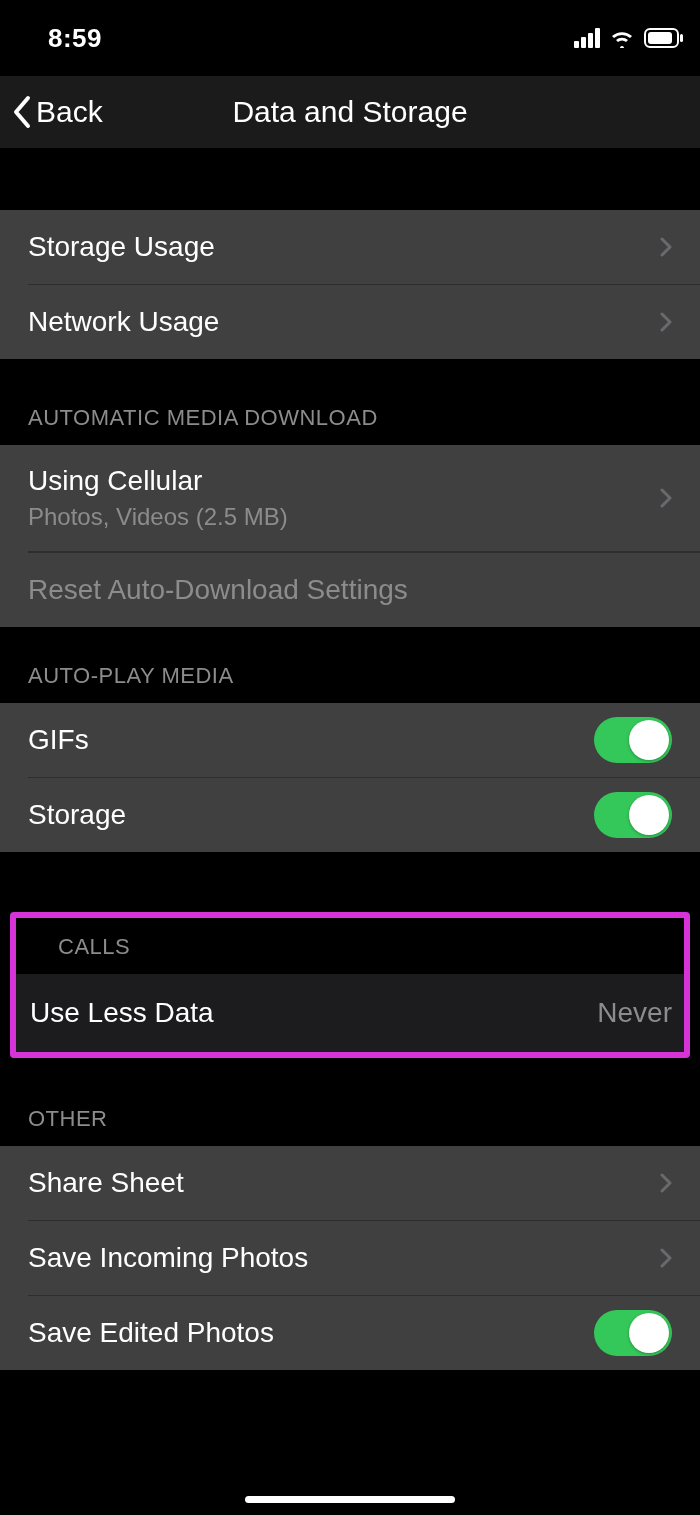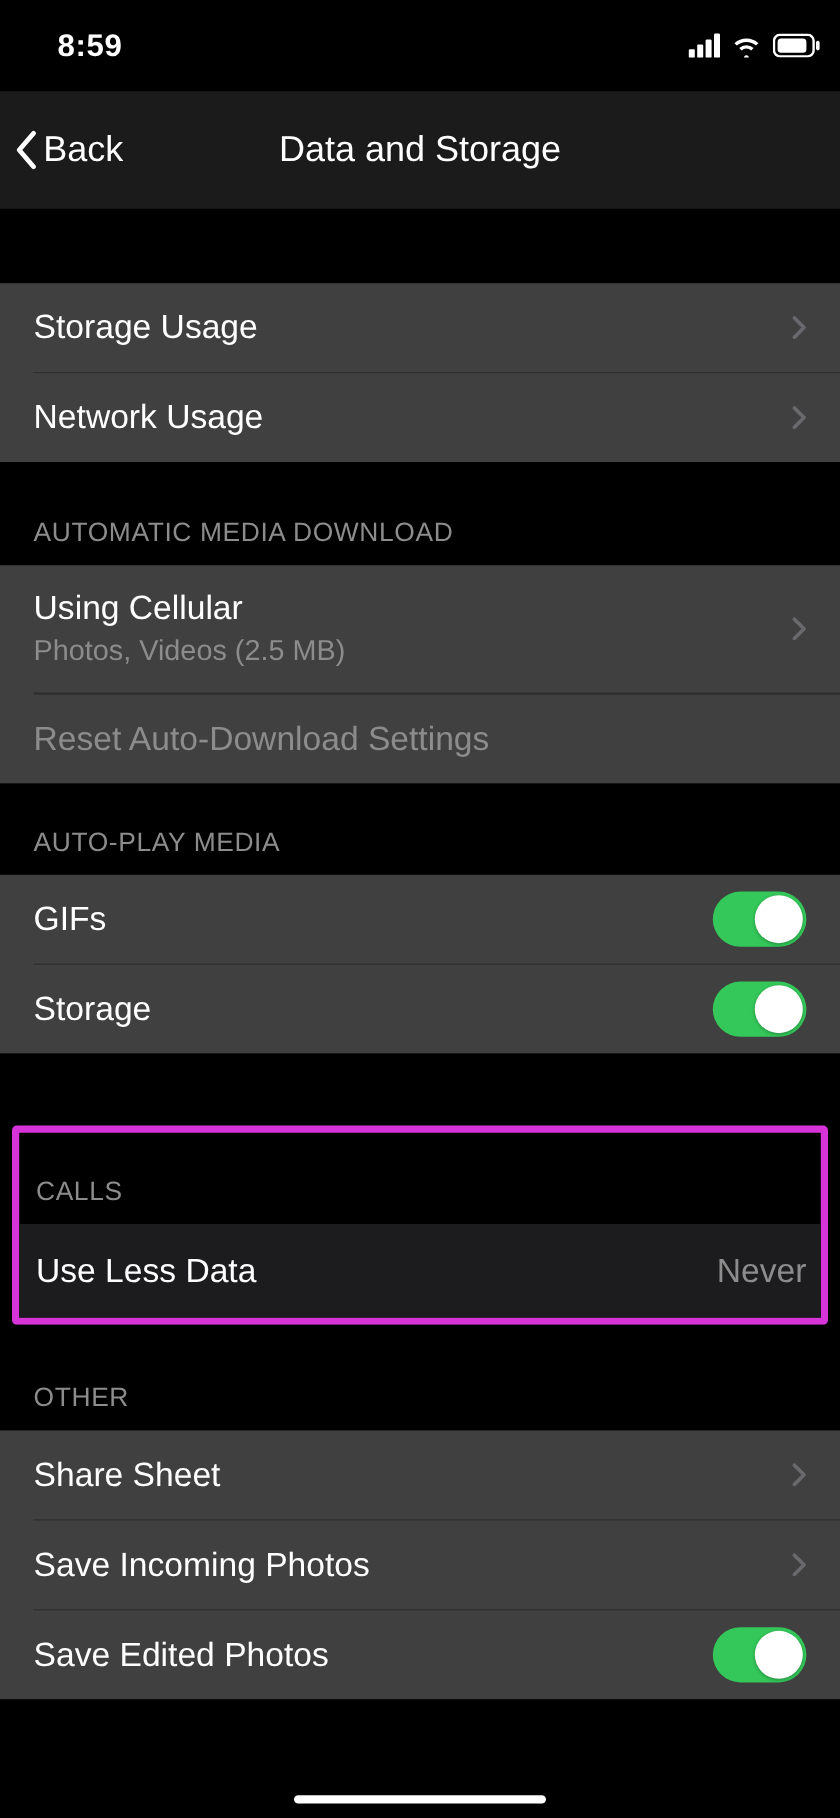--- a/index.html
+++ b/index.html
@@ -1,20 +1,20 @@
 <!DOCTYPE html>
 <html><head>
 <meta charset="utf-8">
 <style>
   * { box-sizing: border-box; margin: 0; padding: 0; }
   html, body { width: 700px; height: 1515px; background: #000; font-family: -apple-system, "Helvetica Neue", Arial, sans-serif; color: #fff; overflow: hidden; }
   .statusbar { height: 76px; display: flex; align-items: center; justify-content: space-between; padding: 0 16px 0 48px; background: #000; }
   .statusbar .time { font-size: 26px; font-weight: 600; letter-spacing: 0.5px; }
   .statusbar .right { display: flex; align-items: center; gap: 8px; }
-  .navbar { height: 98px; display: flex; align-items: center; background: #1b1b1b; position: relative; }
+  .navbar { height: 72px; display: flex; align-items: center; background: #1b1b1b; position: relative; }
   .navbar .back { display: flex; align-items: center; gap: 4px; font-size: 30px; color: #fff; padding-left: 10px; }
   .navbar .title { position: absolute; left: 0; right: 0; text-align: center; font-size: 30px; font-weight: 400; pointer-events: none; }
   .spacer { background: #000; }
   .spacer.s1 { height: 62px; }
   .spacer.s2 { height: 60px; }
   .group-header { background: #000; color: #8c8c8c; font-size: 22px; letter-spacing: 0.5px; padding: 36px 28px 14px 28px; text-transform: uppercase; }
   .group-header.first { padding-top: 46px; }
   .section { background: #404040; }
   .row { display: flex; align-items: center; padding: 0 28px; position: relative; min-height: 74px; }
   .row.tall { min-height: 106px; }
@@ -22,21 +22,21 @@
   .row .label { font-size: 28px; color: #fff; }
   .row .sub { font-size: 24px; color: #8c8c8c; margin-top: 2px; }
   .row .value { font-size: 28px; color: #8c8c8c; margin-right: 4px; }
   .row.dim .label { color: #8c8c8c; }
   .sep { height: 1px; background: #2e2e30; margin-left: 28px; }
   .chevron { width: 12px; height: 20px; flex: 0 0 auto; margin-left: 10px; }
   .chevron svg { display: block; }
   .toggle { width: 78px; height: 46px; border-radius: 23px; background: #34c759; position: relative; flex: 0 0 auto; }
   .toggle .knob { position: absolute; right: 3px; top: 3px; width: 40px; height: 40px; border-radius: 50%; background: #fff; box-shadow: 0 1px 3px rgba(0,0,0,.3); }
   .highlight { border: 6px solid #d634d8; border-radius: 4px; margin: 0 10px 0 10px; }
-  .highlight .group-header { padding-left: 14px; padding-top: 36px; padding-bottom: 14px; }
+  .highlight .group-header { padding-left: 14px; padding-top: 16px; padding-bottom: 14px; margin-left: 28px; }
   .highlight .row { padding-left: 14px; padding-right: 8px; background: #1c1c1e; min-height: 78px; }
   .homebar { position: absolute; bottom: 12px; left: 50%; transform: translateX(-50%); width: 210px; height: 7px; border-radius: 4px; background: #fff; }
   svg { display: block; }
   .cell-cont { display:flex; align-items:flex-end; gap:2px; height:20px; }
   .cell-bar { width:5px; background:#fff; border-radius:1px; }
 </style>
 </head>
 <body>
 
 <div class="statusbar">

